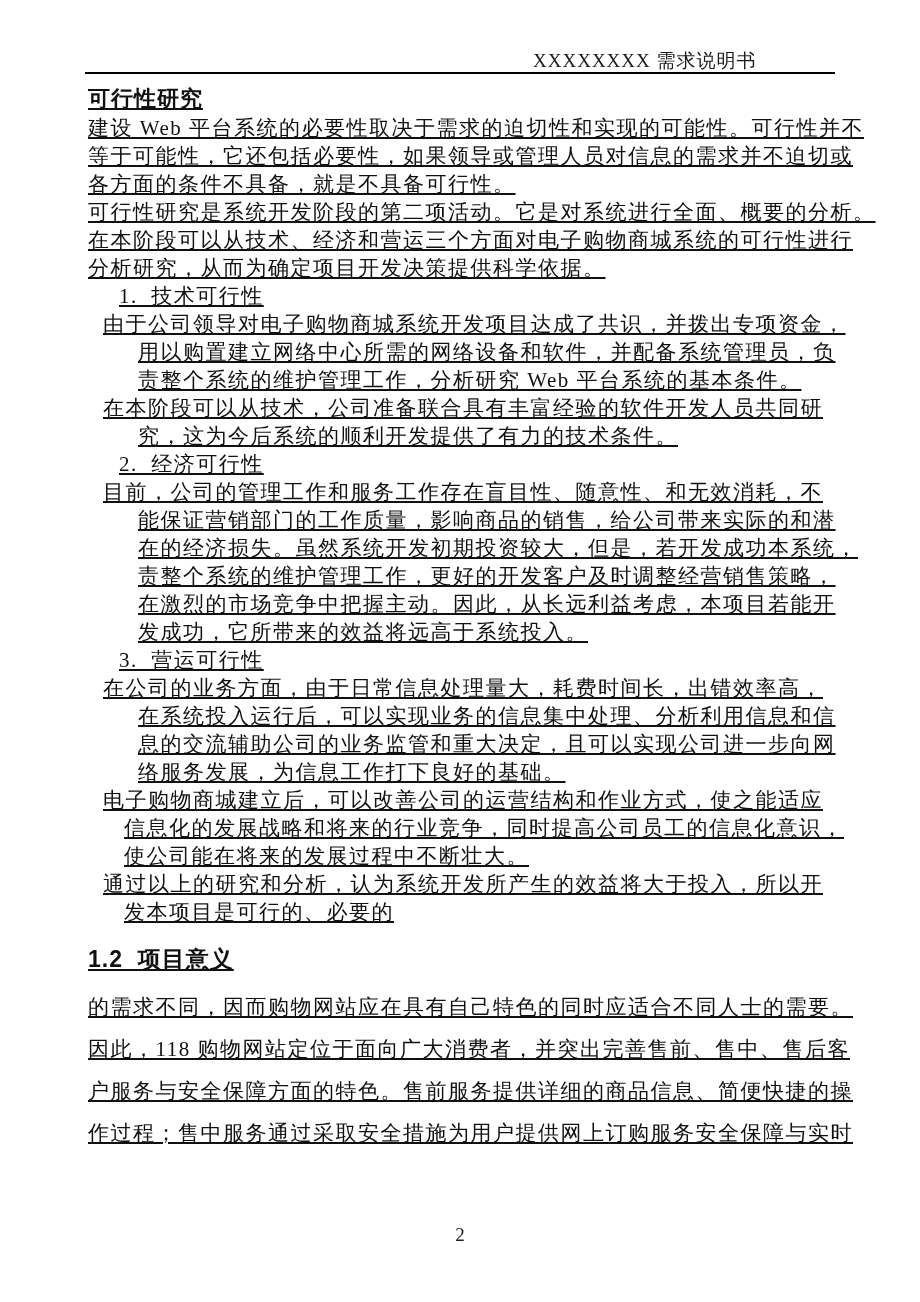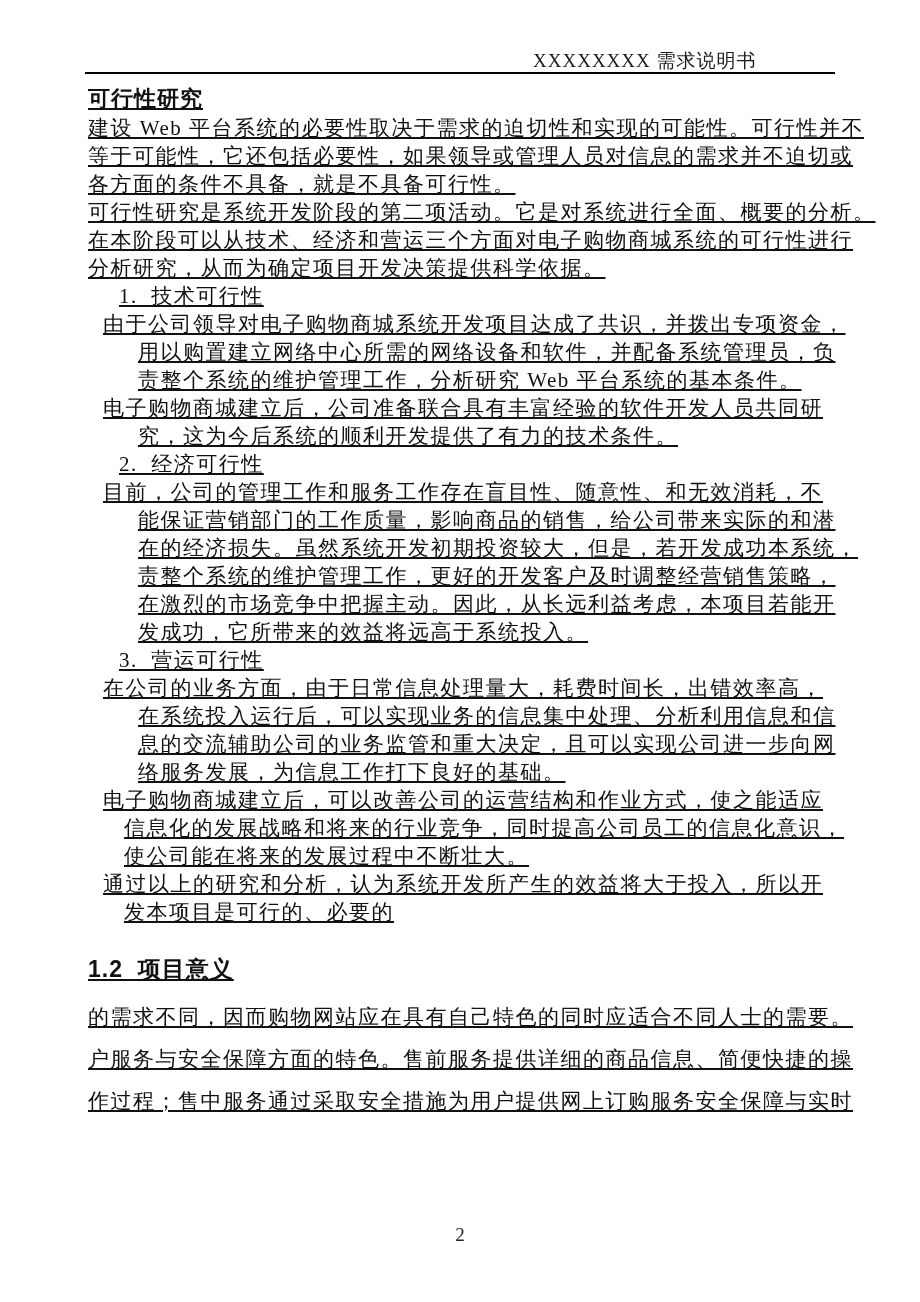--- a/index.html
+++ b/index.html
@@ -56,21 +56,21 @@
     font-size: 21px;
     letter-spacing: 1.5px;
     white-space: pre;
   }
   .indent-0 { padding-left: 0; }
   .indent-1 { padding-left: 15px; }
   .indent-2 { padding-left: 31px; }
   .indent-3 { padding-left: 50px; }
   .indent-4 { padding-left: 36px; }
   .section-heading {
-    margin-top: 26px;
+    margin-top: 16px;
     height: 36px;
     line-height: 34px;
     font-family: "Liberation Sans", "DejaVu Sans", sans-serif;
     font-weight: bold;
     font-size: 23px;
     letter-spacing: 1px;
     white-space: pre;
   }
   .sec-lines {
     margin-top: 8px;
@@ -109,21 +109,21 @@
         <div class="doc-line indent-0">建设 Web 平台系统的必要性取决于需求的迫切性和实现的可能性。可行性并不</div>
         <div class="doc-line indent-0">等于可能性，它还包括必要性，如果领导或管理人员对信息的需求并不迫切或</div>
         <div class="doc-line indent-0">各方面的条件不具备，就是不具备可行性。</div>
         <div class="doc-line indent-0">可行性研究是系统开发阶段的第二项活动。它是对系统进行全面、概要的分析。</div>
         <div class="doc-line indent-0">在本阶段可以从技术、经济和营运三个方面对电子购物商城系统的可行性进行</div>
         <div class="doc-line indent-0">分析研究，从而为确定项目开发决策提供科学依据。</div>
         <div class="doc-line indent-2">1.  技术可行性</div>
         <div class="doc-line indent-1">由于公司领导对电子购物商城系统开发项目达成了共识，并拨出专项资金，</div>
         <div class="doc-line indent-3">用以购置建立网络中心所需的网络设备和软件，并配备系统管理员，负</div>
         <div class="doc-line indent-3">责整个系统的维护管理工作，分析研究 Web 平台系统的基本条件。</div>
-        <div class="doc-line indent-1">电子购物商城建立后，公司准备联合具有丰富经验的软件开发人员共同研</div>
+        <div class="doc-line indent-1">在本阶段可以从技术，公司准备联合具有丰富经验的软件开发人员共同研</div>
         <div class="doc-line indent-3">究，这为今后系统的顺利开发提供了有力的技术条件。</div>
         <div class="doc-line indent-2">2.  经济可行性</div>
         <div class="doc-line indent-1">目前，公司的管理工作和服务工作存在盲目性、随意性、和无效消耗，不</div>
         <div class="doc-line indent-3">能保证营销部门的工作质量，影响商品的销售，给公司带来实际的和潜</div>
         <div class="doc-line indent-3">在的经济损失。虽然系统开发初期投资较大，但是，若开发成功本系统，</div>
         <div class="doc-line indent-3">责整个系统的维护管理工作，更好的开发客户及时调整经营销售策略，</div>
         <div class="doc-line indent-3">在激烈的市场竞争中把握主动。因此，从长远利益考虑，本项目若能开</div>
         <div class="doc-line indent-3">发成功，它所带来的效益将远高于系统投入。</div>
         <div class="doc-line indent-2">3.  营运可行性</div>
         <div class="doc-line indent-1">在公司的业务方面，由于日常信息处理量大，耗费时间长，出错效率高，</div>
@@ -134,20 +134,21 @@
         <div class="doc-line indent-4">信息化的发展战略和将来的行业竞争，同时提高公司员工的信息化意识，</div>
         <div class="doc-line indent-4">使公司能在将来的发展过程中不断壮大。</div>
         <div class="doc-line indent-1">通过以上的研究和分析，认为系统开发所产生的效益将大于投入，所以开</div>
         <div class="doc-line indent-4">发本项目是可行的、必要的</div>
       </div>
 
     <div class="section-heading">1.2  项目意义</div>
 
     <div class="sec-lines">
         <div class="sec-line indent-0">的需求不同，因而购物网站应在具有自己特色的同时应适合不同人士的需要。</div>
+        <div class="sec-line indent-0">因此，118 购物网站定位于面向广大消费者，并突出完善售前、售中、售后客</div>
         <div class="sec-line indent-0">户服务与安全保障方面的特色。售前服务提供详细的商品信息、简便快捷的操</div>
         <div class="sec-line indent-0">作过程；售中服务通过采取安全措施为用户提供网上订购服务安全保障与实时</div>
       </div>
 
   </div>
 
   <div class="page-footer">2</div>
 
 </div>
 

